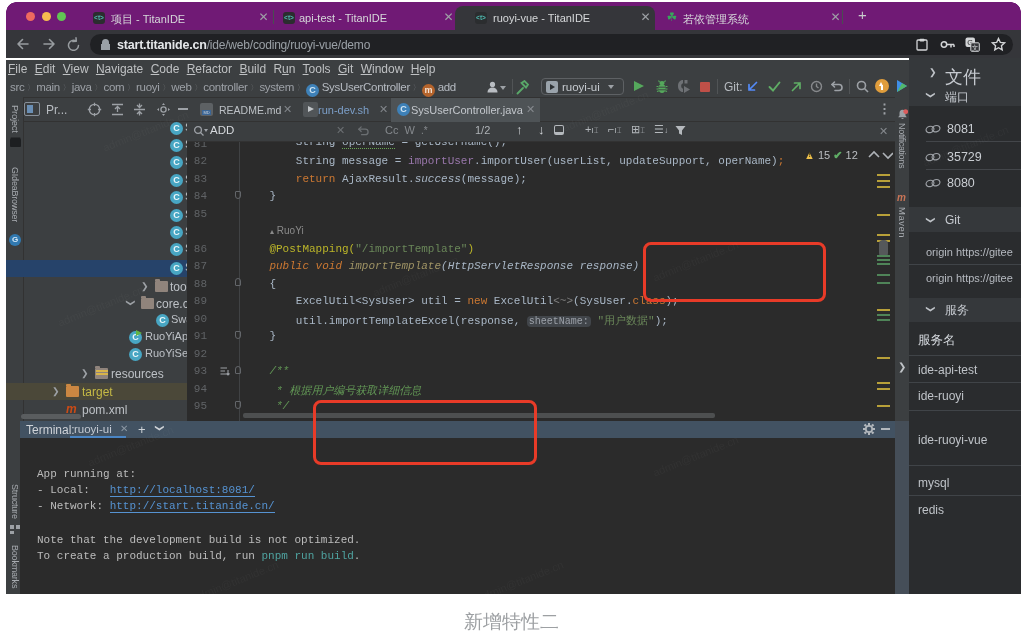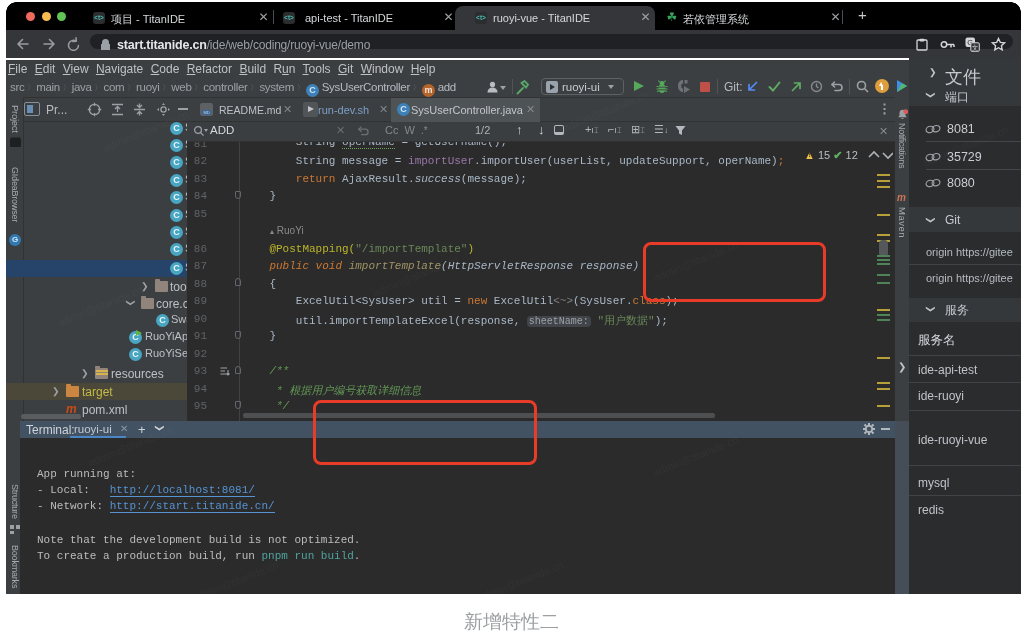--- a/index.html
+++ b/index.html
@@ -1,29 +1,29 @@
 <!DOCTYPE html>
 <html><head>
 <meta charset="utf-8">
 <style>
 * { margin:0; padding:0; box-sizing:border-box; }
 html,body { width:1029px; height:636px; background:#fff; overflow:hidden; }
 body { position:relative; font-family:"Liberation Sans", sans-serif; }
 .abs { position:absolute; }
 
-#tabstrip { left:6px; top:2px; width:1015px; height:28px; background:#000000; border-radius:8px 8px 0 0; }
+#tabstrip { left:6px; top:2px; width:1015px; height:28px; background:#701a75; border-radius:8px 8px 0 0; }
 #toolbar { left:6px; top:30px; width:1015px; height:28px; background:#35363a; }
 .tl { border-radius:50%; width:9px; height:9px; top:10px; }
 .btab { top:4px; height:24px; color:#d6d8da; font-size:11px; }
 .btab .ttl { position:absolute; top:6px; left:30px; white-space:nowrap; }
 #row3 div { white-space:nowrap; }
 .fav { position:absolute; width:12px; height:12px; top:6px; left:10px; border-radius:3px; background:#2b2d2f; color:#4db6ac; font-size:6.5px; text-align:center; line-height:12px; font-weight:bold; }
 .tx { position:absolute; top:5px; width:13px; height:13px; color:#9fa3a7; font-size:12px; text-align:center; line-height:13px; }
 .tsep { position:absolute; top:8px; width:1px; height:14px; background:#4a4d51; }
-#omni { left:84px; top:4px; width:923px; height:15px; background:#202124; border-radius:11px; }
+#omni { left:84px; top:4px; width:923px; height:21px; background:#202124; border-radius:11px; }
 #menubar { left:6px; top:60px; width:903px; height:19px; background:#3c3f41; color:#bfc1c3; font-size:12px; }
 #crumbs { left:6px; top:77px; width:903px; height:20px; background:#3c3f41; color:#9da1a7; font-size:12px; }
 #row3 { left:6px; top:97px; width:903px; height:25px; background:#3c3f41; border-top:1px solid #323232; border-bottom:1px solid #323232;}
 #leftstrip { left:6px; top:97px; width:18px; height:497px; background:#3c3f41; border-right:1px solid #323232; }
 #projpanel { left:24px; top:122px; width:163px; height:299px; background:#3c3f41; }
 #editor { left:187px; top:122px; width:708px; height:299px; background:#2b2b2b; }
 #findbar { left:187px; top:122px; width:708px; height:20px; background:#3b3e40; border-bottom:1px solid #323232; }
 #rightstrip { left:895px; top:97px; width:14px; height:497px; background:#3c3f41; }
 #rightpanel { left:909px; top:58px; width:112px; height:536px; background:#2a2c2e; }
 #termhead { left:20px; top:421px; width:875px; height:17px; background:#425262; }
@@ -63,21 +63,21 @@
   <div class="abs tl" style="left:36px; background:#f5bd4f;"></div>
   <div class="abs tl" style="left:51px; background:#61c454;"></div>
   <div class="abs btab" style="left:79px; width:189px;">
     <div class="fav" style="left:8px;">&lt;t&gt;</div>
       <div class="ttl" style="left:26px;">项目 - TitanIDE</div>
     <div class="tx" style="left:172px;">✕</div>
   </div>
   <div class="abs tsep" style="left:267px;"></div>
   <div class="abs btab" style="left:264px; width:185px;">
     <div class="fav" style="left:13px;">&lt;t&gt;</div>
-      <div class="ttl" style="left:35px;">api-test - TitanIDE</div>
+      <div class="ttl" style="left:29px;">api-test - TitanIDE</div>
     <div class="tx" style="left:172px;">✕</div>
   </div>
   <div class="abs btab" style="left:449px; width:200px; background:#35363a; border-radius:8px 8px 0 0;">
     <div class="fav" style="left:20px;">&lt;t&gt;</div>
       <div class="ttl" style="left:38px;">ruoyi-vue - TitanIDE</div>
     <div class="tx" style="left:184px;">✕</div>
   </div>
   <div class="abs btab" style="left:649px; width:187px;">
     <div class="abs" style="left:10px; top:4px; width:14px; height:14px; color:#37a65c; font-size:12px; line-height:15px; text-align:center;">☘</div>
     <div class="ttl" style="left:28px;">若依管理系统</div>

